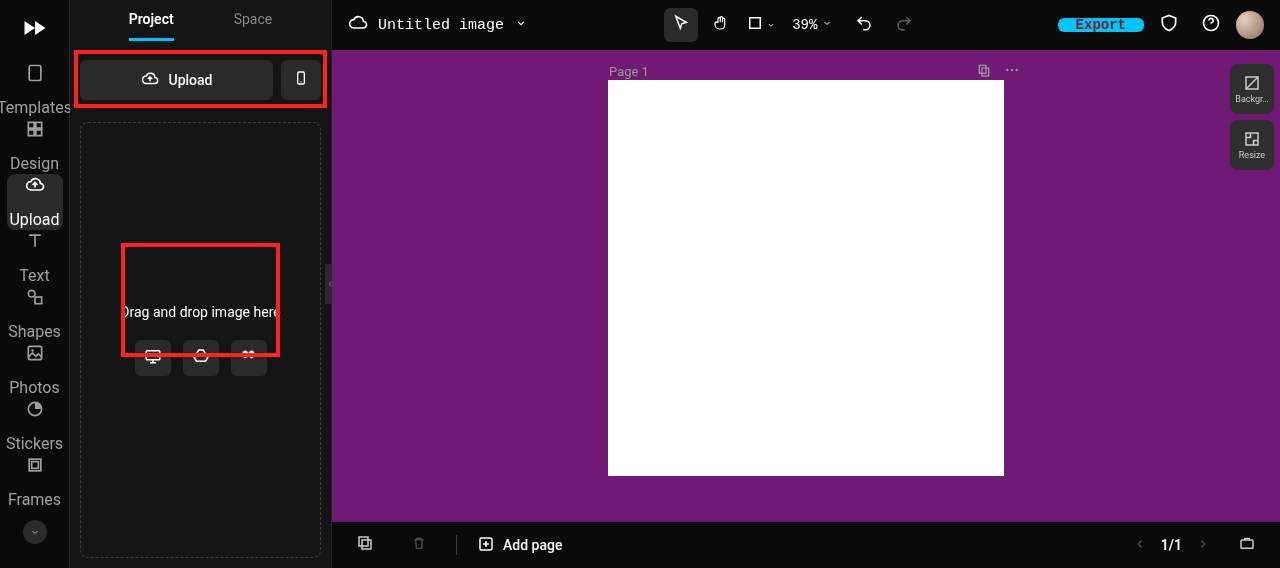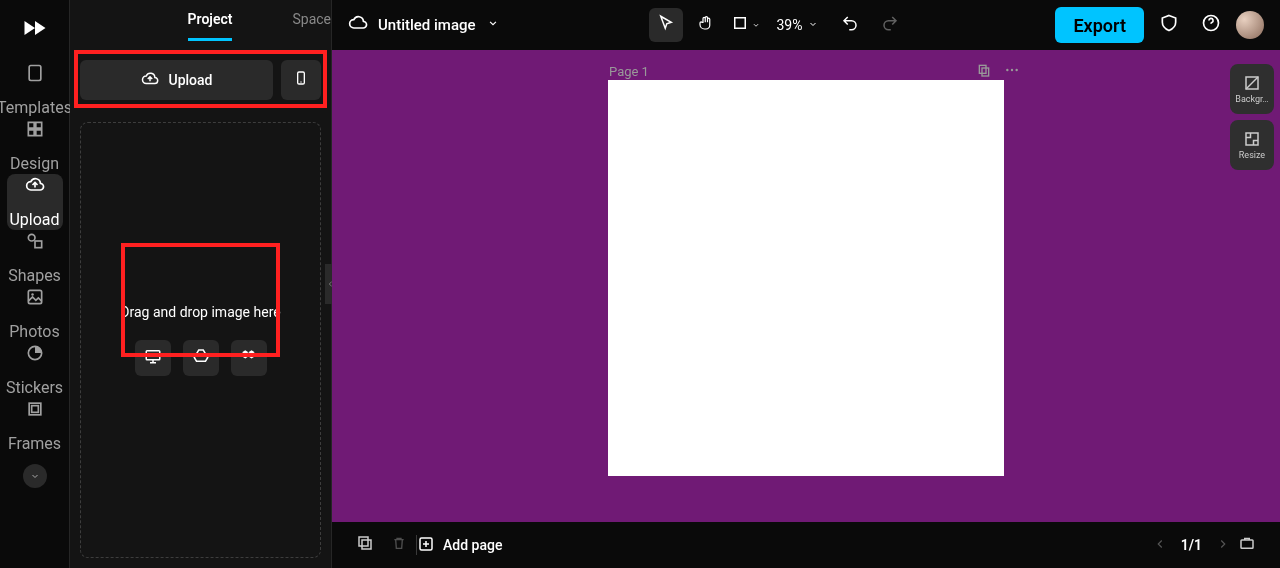--- a/index.html
+++ b/index.html
@@ -51,21 +51,21 @@
     width: 262px;
     background: #141414;
     display: flex; flex-direction: column;
     border-right: 1px solid #262626;
     position: relative;
   }
   .panel-tabs {
     display: flex;
     height: 50px;
     align-items: center;
-    justify-content: flex-end;
+    justify-content: center;
     gap: 60px;
   }
   .panel-tab {
     font-size: 14px; color: #888; cursor: pointer;
     padding-bottom: 12px;
     position: relative;
   }
   .panel-tab.active { color: #fff; font-weight: 600; }
   .panel-tab.active::after {
     content: ""; position: absolute; bottom: -2px; left: 0; right: 0;
@@ -136,38 +136,39 @@
   .main {
     flex: 1;
     display:flex; flex-direction:column;
     background:#0a0a0a;
   }
   .topbar {
     height: 50px;
     display:flex; align-items:center;
     padding: 11px 16px;
     gap: 8px;
+    font-family: Liberation Mono, monospace;
   }
   .title-group {
     display:flex; align-items:center; gap:10px;
     font-size: 15px; font-weight:500;
   }
   .top-spacer { flex:1; }
   .tool-group { display:flex; align-items:center; gap:6px; }
   .tool-btn {
     width:34px; height:34px; border-radius:6px;
     display:flex;align-items:center;justify-content:center;
     cursor:pointer;
   }
   .tool-btn.active { background:#2a2a2a; }
   .zoom { font-size:14px; display:flex; align-items:center; gap:4px; margin:0 6px; }
   .export-btn {
-    background:#00c4ff; color:#000000;
-    height:36px; padding:0 18px; border-radius:6px;
-    font-size:18px; font-weight:600;
+    background:#00c4ff; color:#7f1d1d;
+    height:14px; padding:0 18px; border-radius:6px;
+    font-size:14px; font-weight:600;
     display:flex;align-items:center;
     cursor:pointer;
   }
   .avatar {
     width:28px;height:28px;border-radius:50%;
     background: radial-gradient(circle at 30% 30%, #e8d0c0, #8a6a5a);
   }
 
   .canvas-wrap {
     flex:1; background:#701a75; position:relative; overflow:hidden;
@@ -194,21 +195,21 @@
     width:44px; height:50px;
     background:#2f2f2f; border-radius:8px;
     display:flex;flex-direction:column;align-items:center;justify-content:center;
     gap:0; font-size:9px; color:#ccc;
     cursor:pointer;
   }
 
   .bottombar {
     height:46px; background:#0a0a0a;
     display:flex;align-items:center; padding:0 16px;
-    gap:0; color:#ccc;
+    gap:20px; color:#ccc;
   }
   .bottombar .divider { width:1px; height:20px; background:#3a3a3a; }
   .add-page-btn { display:flex; align-items:center; gap:8px; font-size:14px; cursor:pointer; font-weight:500; color:#fff;}
   .bottom-spacer { flex:1; }
   .pager { display:flex; align-items:center; gap:14px; font-size:14px; }
   .pager-btn { color:#555; cursor:pointer; }
   .icon-disabled { opacity:.35; }
 
   svg { fill: currentColor; }
 </style>
@@ -232,20 +233,26 @@
         <path d="M4 4h7v7H4zM13 4h7v7h-7zM4 13h7v7H4zM13 13h7v7h-7z" fill="none" stroke="currentColor" stroke-width="2"></path>
       </svg>
     <span>Design</span>
   </div>
   <div class="nav-item active">
     <svg viewBox="0 0 24 24">
         <path d="M7 18a5 5 0 0 1 0-10 6 6 0 0 1 11.5 2A4 4 0 0 1 18 18H7z" fill="none" stroke="currentColor" stroke-width="2"></path>
         <path d="M12 9v6M9 12l3-3 3 3" fill="none" stroke="currentColor" stroke-width="2"></path>
       </svg>
     <span>Upload</span>
+  </div>
+  <div class="nav-item">
+    <svg viewBox="0 0 24 24">
+        <path d="M5 5h14M12 5v14" fill="none" stroke="currentColor" stroke-width="2"></path>
+      </svg>
+    <span>Text</span>
   </div>
   <div class="nav-item">
     <svg viewBox="0 0 24 24">
         <circle cx="8" cy="8" r="4" fill="none" stroke="currentColor" stroke-width="2"></circle>
         <rect x="12" y="12" width="8" height="8" fill="none" stroke="currentColor" stroke-width="2"></rect>
       </svg>
     <span>Shapes</span>
   </div>
   <div class="nav-item">
     <svg viewBox="0 0 24 24">

